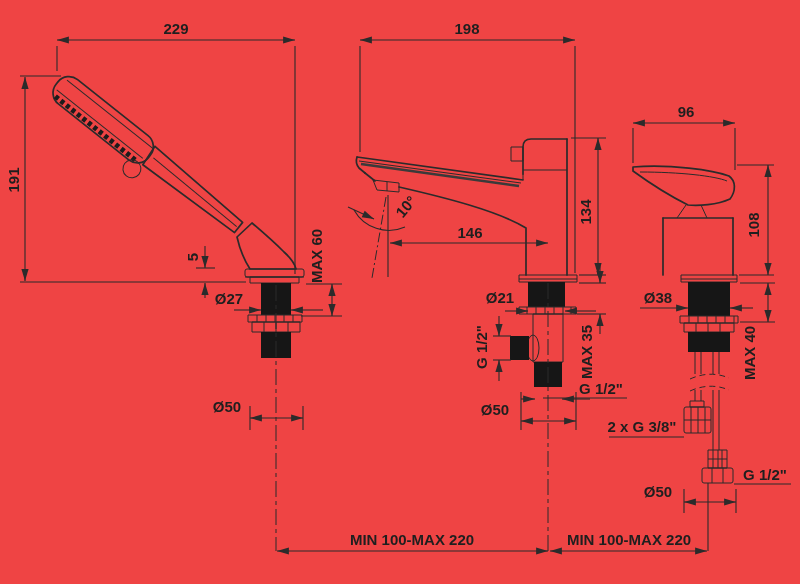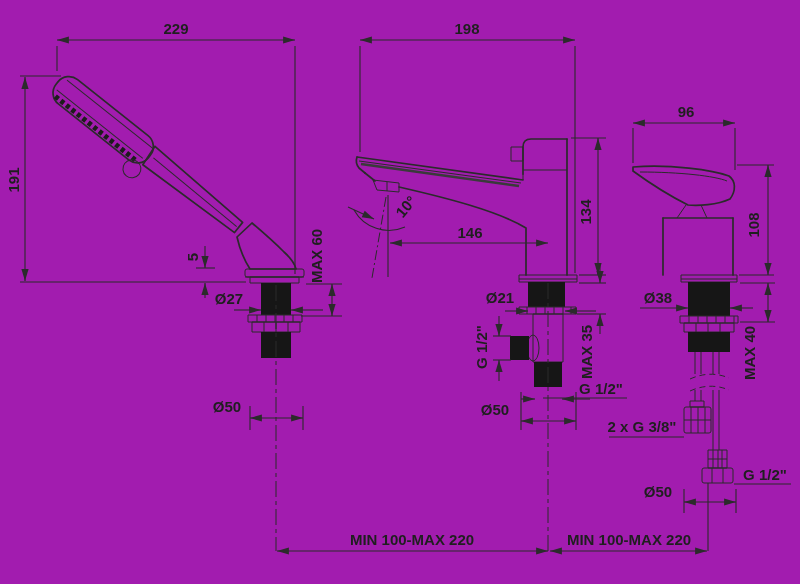--- a/index.html
+++ b/index.html
@@ -1,16 +1,16 @@
 <!DOCTYPE html>
 <html><head>
 <meta charset="utf-8">
 <style>
   html,body{margin:0;padding:0;background:#ffffff;}
-  .stage{position:relative;width:800px;height:584px;background:#a21caf;overflow:hidden;}
+  .stage{position:relative;width:800px;height:584px;background:#ef4444;overflow:hidden;}
   svg{display:block;}
   .ln{stroke:#2b2b2b;stroke-width:1.1;fill:none;}
   .da{stroke:#2b2b2b;stroke-width:1.1;fill:none;marker-start:url(#mS);marker-end:url(#mE);}
   .ea{stroke:#2b2b2b;stroke-width:1.1;fill:none;marker-end:url(#mE);}
   .out{stroke:#2b2b2b;stroke-width:1.7;fill:none;stroke-linejoin:round;stroke-linecap:round;}
   .out2{stroke:#2b2b2b;stroke-width:1;fill:none;stroke-linejoin:round;}
   .blk{fill:#161616;stroke:none;}
   .cl{stroke:#2b2b2b;stroke-width:1;fill:none;stroke-dasharray:16 4 4 4;}
   .dsh{stroke:#2b2b2b;stroke-width:1;fill:none;stroke-dasharray:6 4;}
   .ddot{stroke:#2b2b2b;stroke-width:1;fill:none;stroke-dasharray:10 3 2 3;}

